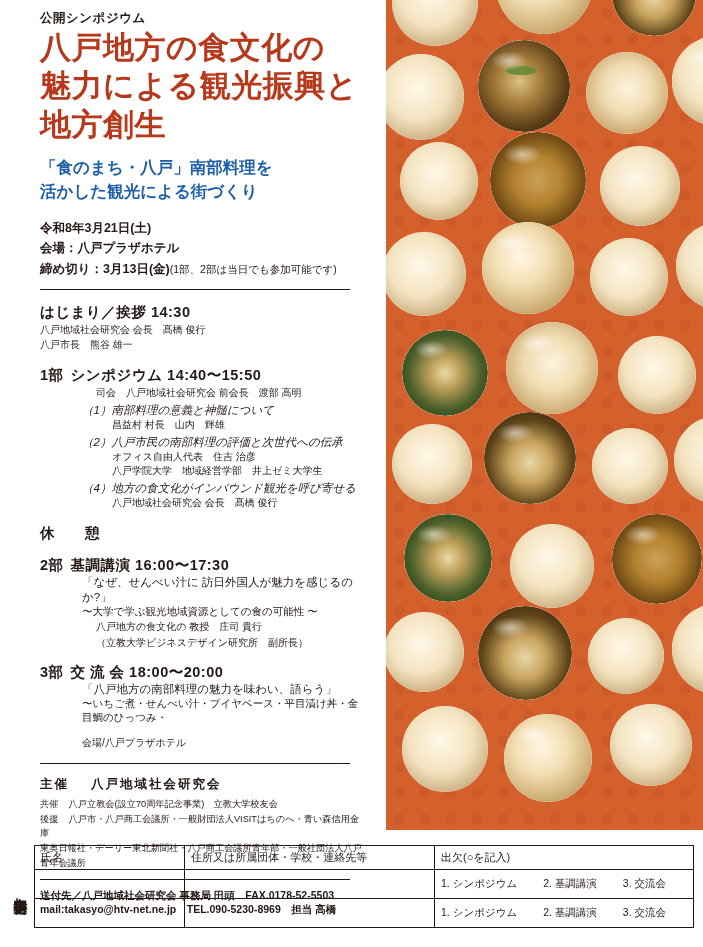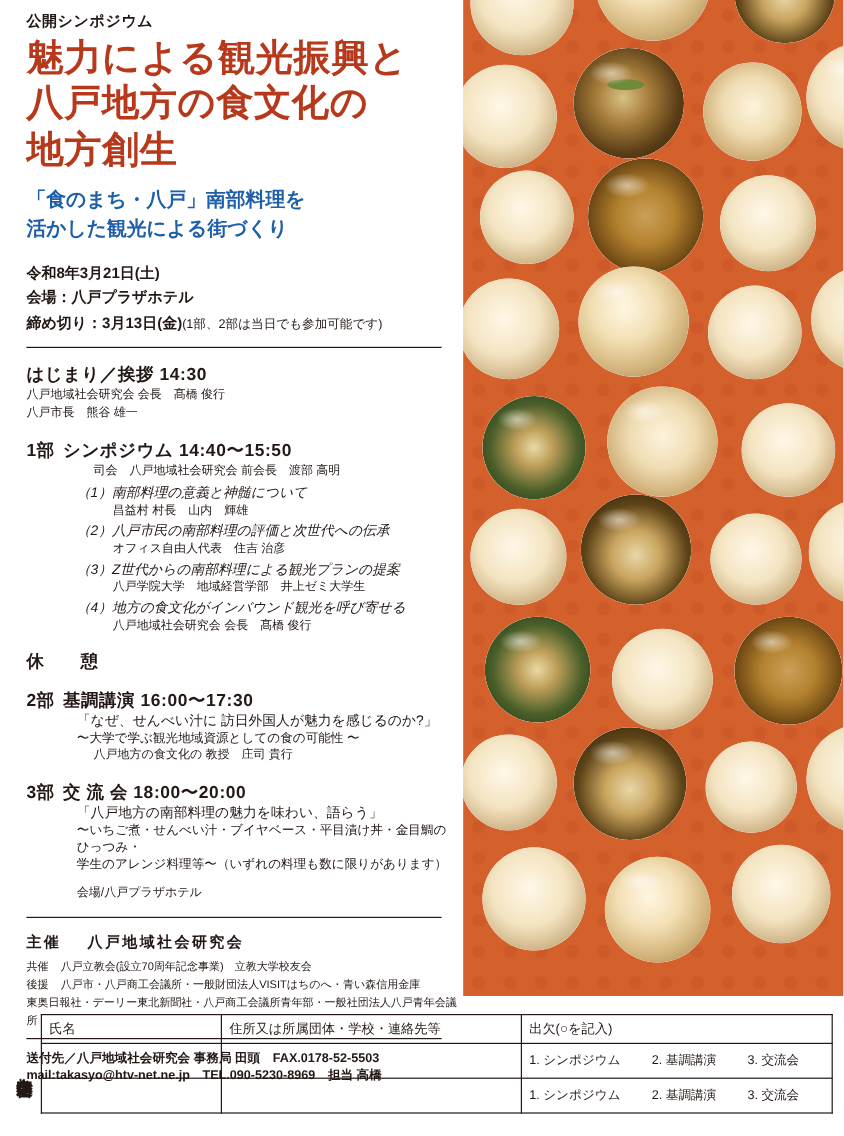--- a/index.html
+++ b/index.html
@@ -60,21 +60,21 @@
   .food-cream {
     background:
       radial-gradient(circle at 45% 40%, #fff8e8 0%, #f3e3c0 45%, #cdb386 75%, #9c8355 100%);
   }
   .gloss { position:absolute; width:40%; height:22%; left:14%; top:12%;
            background:radial-gradient(ellipse at center, rgba(255,255,255,.55), rgba(255,255,255,0) 70%);
            border-radius:50%; }
   .herb { position:absolute; background:#6f8a3a; border-radius:50%; }
 
   
-  .content { position:absolute; left:0; top:0; width:390px; height:827px; padding:0 8px; }
+  .content { position:absolute; left:0; top:0; width:390px; height:827px; padding:0 26px; }
   .kicker { font-size:12.5px; font-weight:bold; margin:10px 0 2px 14px; letter-spacing:.5px; }
   .maintitle {
     color:#b7391b; font-weight:bold; font-size:31px; line-height:1.24;
     margin:2px 0 0 14px; letter-spacing:.5px;
   }
   .subtitle {
     color:#1d5fa8; font-weight:bold; font-size:16.5px; line-height:1.45;
     margin:12px 0 0 14px;
   }
   .infoblock { margin:14px 0 0 14px; font-size:12.5px; line-height:1.62; font-weight:bold; }
@@ -269,22 +269,22 @@
         <div class="inner food-cream"></div>
       </div>
   </div>
   <div class="bottomstrip"></div>
 
   <div class="content">
 
     <div class="kicker">公開シンポジウム</div>
 
     <div class="maintitle">
+      <div>八戸地方の食文化の</div>
       <div>魅力による観光振興と</div>
-      <div>八戸地方の食文化の</div>
       <div>地方創生</div>
     </div>
 
     <div class="subtitle">
       <div>「食のまち・八戸」南部料理を</div>
       <div>活かした観光による街づくり</div>
     </div>
 
     <div class="infoblock">
       <div>令和8年3月21日(土)</div>
@@ -311,50 +311,49 @@
           <span>シンポジウム 14:40〜15:50</span>
         </div>
         <div class="sub indent2">司会　八戸地域社会研究会 前会長　渡部 高明</div>
 
         <div class="item indent1">（1）南部料理の意義と神髄について</div>
         <div class="role indent3">昌益村 村長　山内　輝雄</div>
 
         <div class="item indent1">（2）八戸市民の南部料理の評価と次世代への伝承</div>
         <div class="role indent3">オフィス自由人代表　住吉 治彦</div>
 
-        <div class="item indent1">（3）Z世代からの南部料理による観光プランの提案</div>
         <div class="role indent3">八戸学院大学　地域経営学部　井上ゼミ大学生</div>
 
         <div class="item indent1">（4）地方の食文化がインバウンド観光を呼び寄せる</div>
         <div class="role indent3">八戸地域社会研究会 会長　髙橋 俊行</div>
       </div>
     </div>
 
     <div class="kyukei">休　憩</div>
 
     <div class="prog">
 
       <div class="sec">
         <div class="hd">
           <span class="num">2部</span>
           <span>基調講演 16:00〜17:30</span>
         </div>
         <div class="quote indent1">「なぜ、せんべい汁に 訪日外国人が魅力を感じるのか?」</div>
         <div class="tilde indent1">〜大学で学ぶ観光地域資源としての食の可能性 〜</div>
         <div class="sub indent2">八戸地方の食文化の 教授　庄司 貴行</div>
+        <div class="sub indent2">（立教大学ビジネスデザイン研究所　副所長）</div>
       </div>
 
       <div class="sec">
         <div class="hd">
           <span class="num">3部</span>
           <span>交 流 会 18:00〜20:00</span>
         </div>
         <div class="quote indent1">「八戸地方の南部料理の魅力を味わい、語らう」</div>
         <div class="tilde indent1">〜いちご煮・せんべい汁・ブイヤベース・平目漬け丼・金目鯛のひっつみ・</div>
-        <div class="tilde indent1">学生のアレンジ料理等〜（いずれの料理も数に限りがあります）</div>
         <div class="sub indent1" style="margin-top:10px">会場/八戸プラザホテル</div>
       </div>
     </div>
 
     <hr class="hr" style="margin-top:12px">
 
     <div class="sponsors">
       <div class="shusai">
         <span>主催</span>
         &nbsp;&nbsp;

